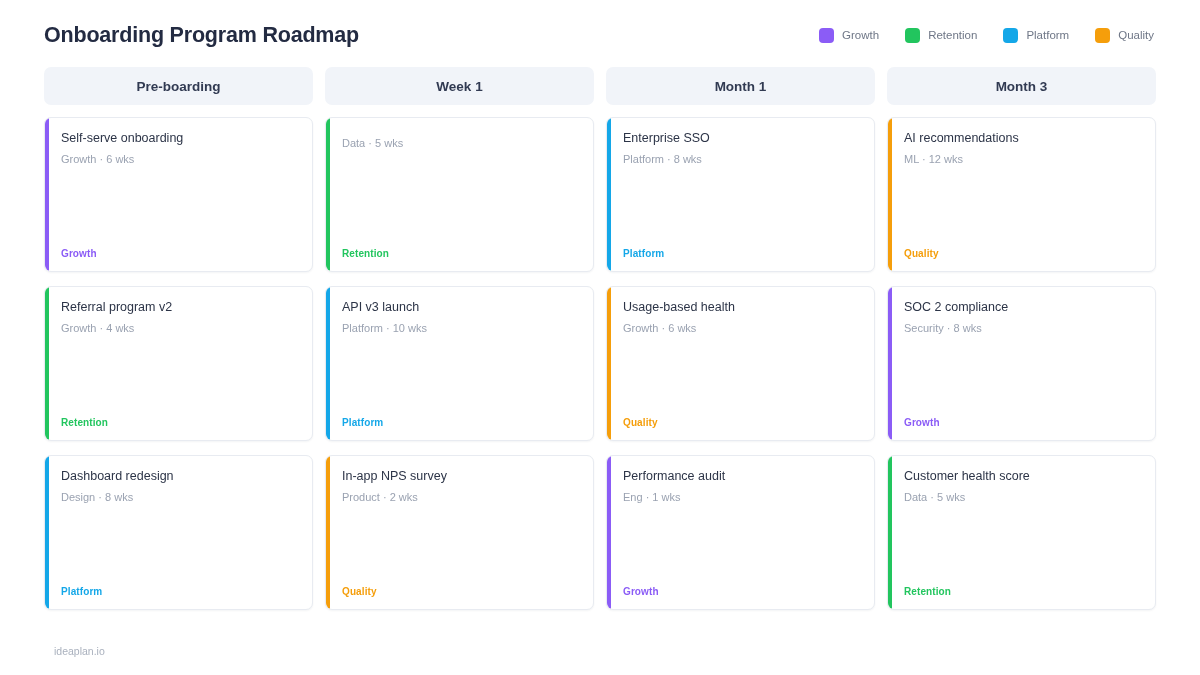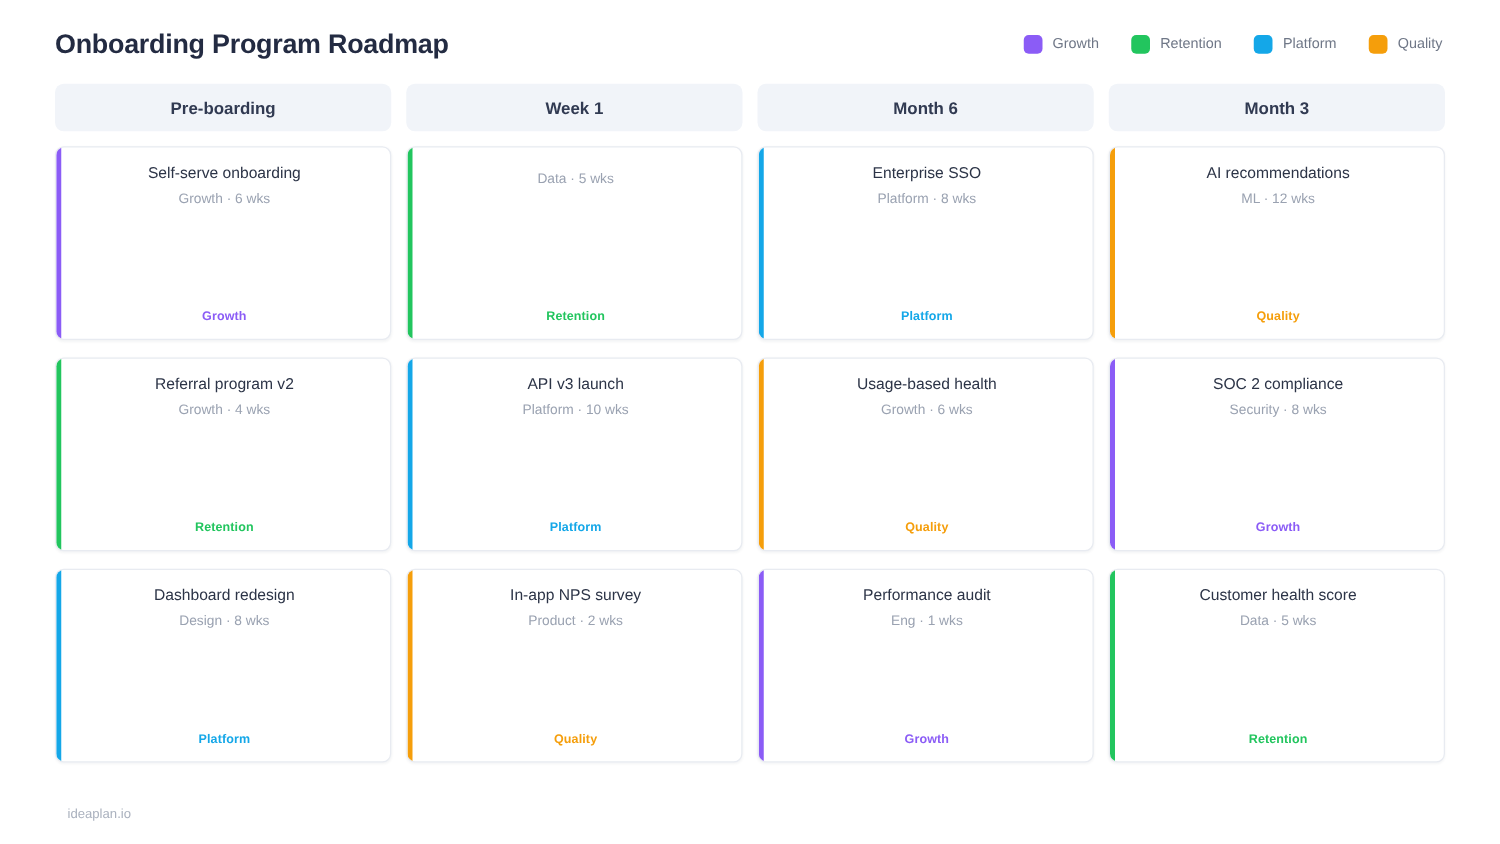--- a/index.html
+++ b/index.html
@@ -64,21 +64,20 @@
   .board {
     display: grid;
     grid-template-columns: repeat(4, 1fr);
     column-gap: 12px;
     margin-top: 5px;
   }
 
   .column {
     display: flex;
     flex-direction: column;
-    text-align: center;
   }
 
   .column-header {
     height: 38px;
     background: #f1f4f9;
     border-radius: 7px;
     display: flex;
     align-items: center;
     justify-content: center;
     font-size: 13.5px;
@@ -219,21 +218,21 @@
           <div class="card">
             <div class="card-accent" style="background: rgb(245, 158, 11);"></div>
             <div class="card-title">In-app NPS survey</div>
             <div class="card-meta">Product · 2 wks</div>
             <div class="card-spacer"></div>
             <div class="card-tag" style="color: rgb(245, 158, 11);">Quality</div>
           </div>
         </div>
       </div>
       <div class="column">
-        <div class="column-header">Month 6</div>
+        <div class="column-header">Month 1</div>
         <div class="cards">
           <div class="card">
             <div class="card-accent" style="background: rgb(20, 167, 232);"></div>
             <div class="card-title">Enterprise SSO</div>
             <div class="card-meta">Platform · 8 wks</div>
             <div class="card-spacer"></div>
             <div class="card-tag" style="color: rgb(20, 167, 232);">Platform</div>
           </div>
           <div class="card">
             <div class="card-accent" style="background: rgb(245, 158, 11);"></div>

